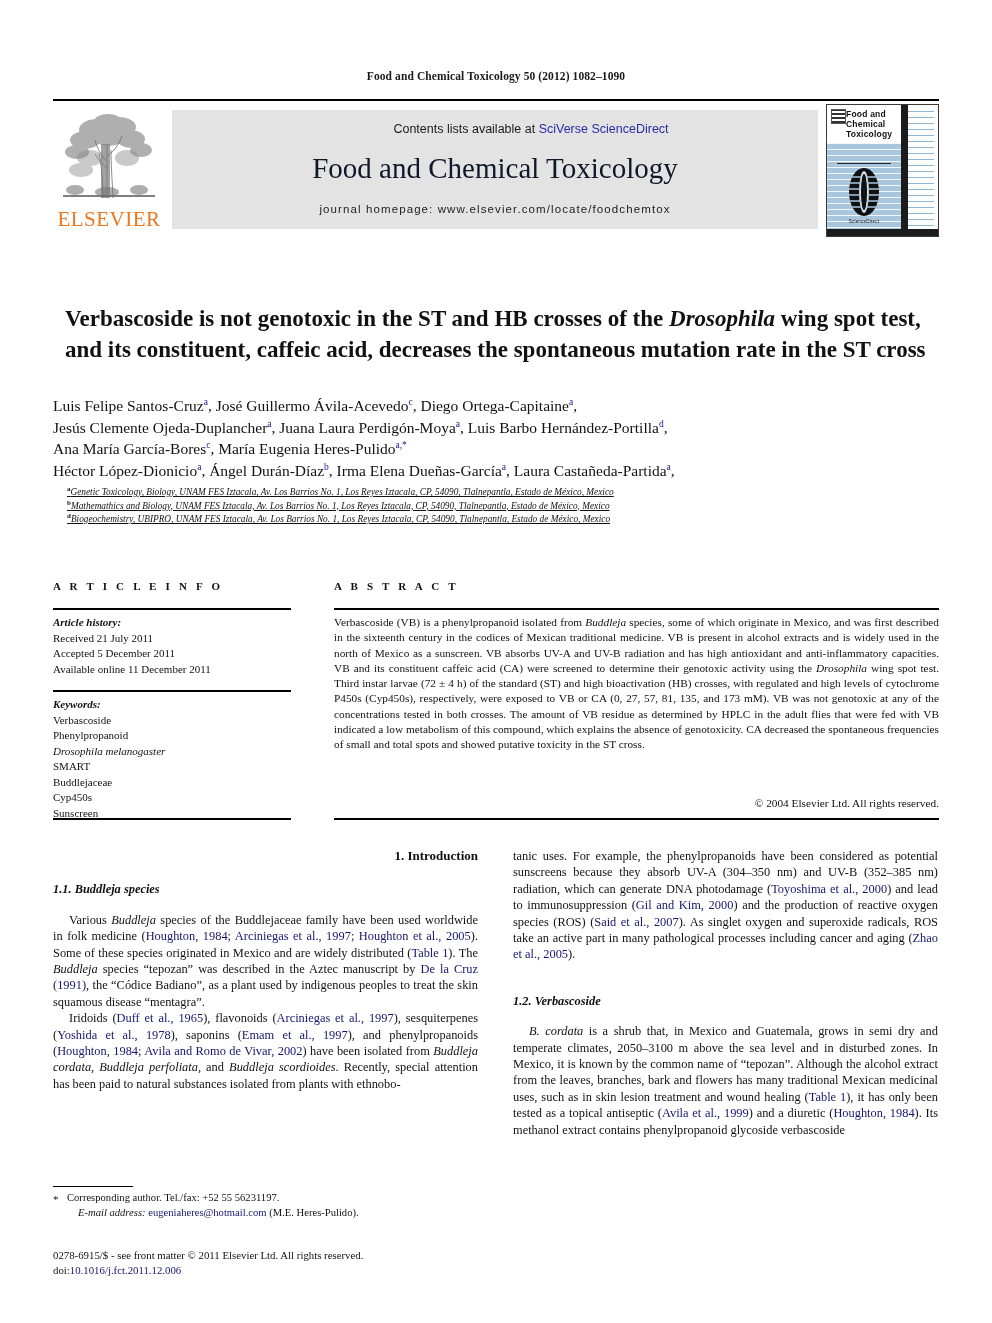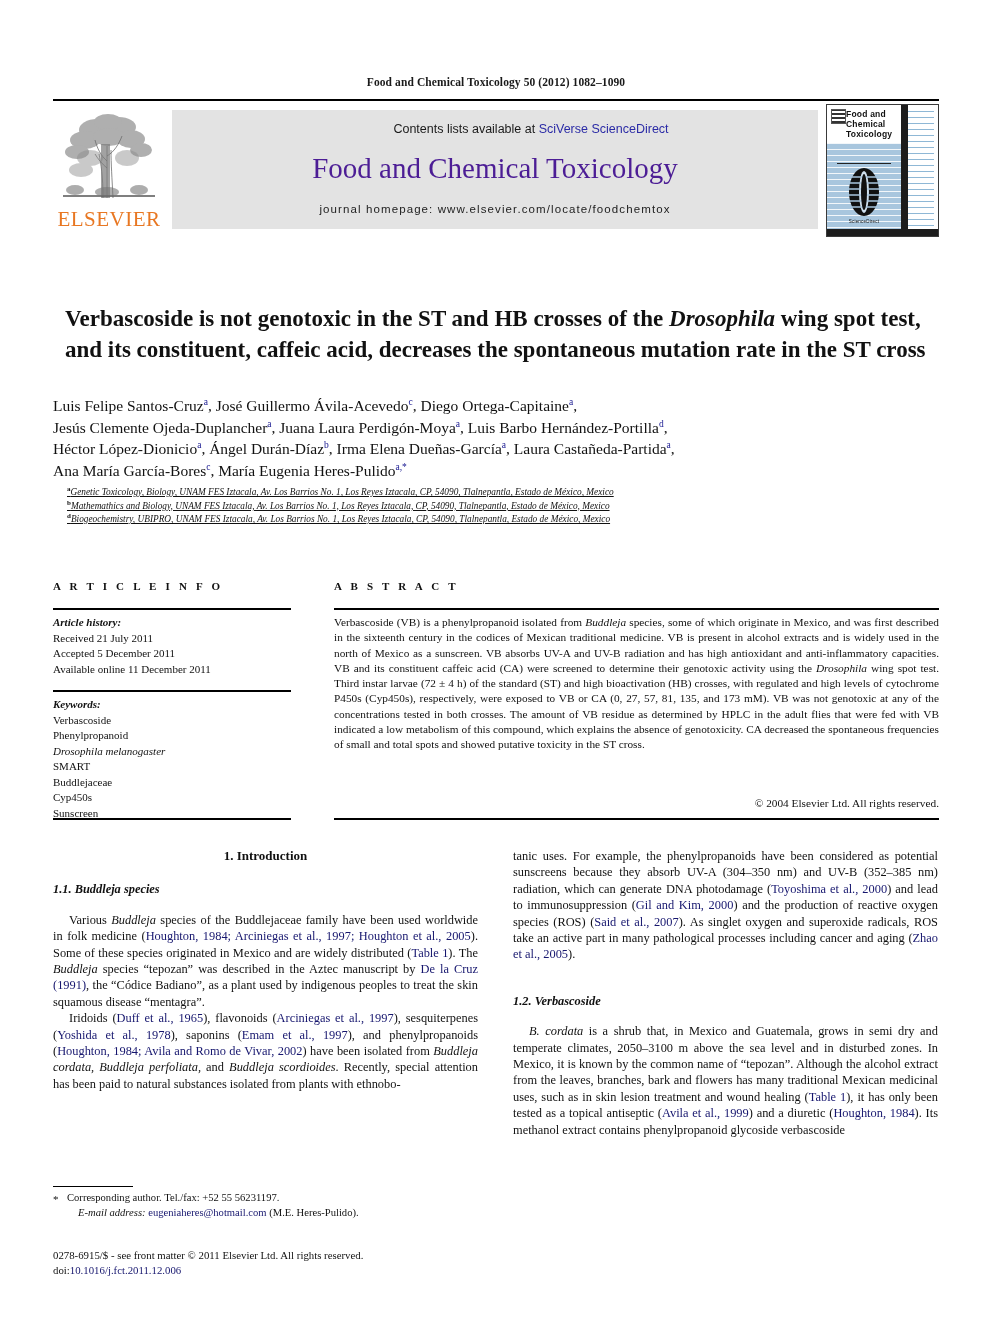--- a/index.html
+++ b/index.html
@@ -26,21 +26,20 @@
   .running-head {
     position: absolute;
     left: 0; top: 70px;
     width: 992px;
     text-align: center;
     font-family: "Liberation Serif", serif;
     font-weight: bold;
     font-size: 11.5px;
     letter-spacing: 0.1px;
     color: #1a1a1a;
-    margin-top: 6px;
   }
 
   
   .masthead-rule {
     position: absolute;
     left: 53px; top: 99px;
     width: 886px;
     height: 2px;
     background: #000;
   }
@@ -91,21 +90,21 @@
     margin-left: 36px;
   }
   .contents-line .sd-link { color: #2B2BA6; }
   .journal-title {
     position: absolute;
     left: 0; top: 42px;
     width: 646px;
     text-align: center;
     font-family: "Liberation Serif", serif;
     font-size: 29px;
-    color: #4c1d95;
+    color: #0f172a;
   }
   .homepage-line {
     position: absolute;
     left: 0; top: 93px;
     width: 646px;
     text-align: center;
     font-family: "Liberation Sans", sans-serif;
     font-size: 11.5px;
     letter-spacing: 1.1px;
     color: #222;
@@ -334,21 +333,21 @@
     text-align: justify;
     color: #111;
   }
   #col-left  { left: 53px; }
   #col-right { left: 513px; }
 
   .h1 {
     font-weight: bold;
     font-size: 13px;
     margin: 0 0 17px 0;
-    text-align: center;
+    text-align: right;
   }
   .h2 {
     font-weight: bold;
     font-style: italic;
     font-size: 12.4px;
     margin: 0 0 14px 0;
     text-align: left;
   }
   .h2-sp { margin-top: 30px; }
   p.para {
@@ -475,22 +474,22 @@
       <div class="cover-right-stripes"></div>
       <div class="cover-bottombar"></div>
     </div>
   </div>
 
   <h1 class="article-title"><span>Verbascoside is not genotoxic in the ST and HB crosses of the </span><i>Drosophila</i><span> wing spot test, and its constituent, caffeic acid, decreases the spontaneous mutation rate in the ST cross</span></h1>
 
   <div class="authors">
     <div>Luis Felipe Santos-Cruz<sup>a</sup>, José Guillermo Ávila-Acevedo<sup>c</sup>, Diego Ortega-Capitaine<sup>a</sup>,</div>
     <div>Jesús Clemente Ojeda-Duplancher<sup>a</sup>, Juana Laura Perdigón-Moya<sup>a</sup>, Luis Barbo Hernández-Portilla<sup>d</sup>,</div>
+    <div>Ana María García-Bores<sup>c</sup>, María Eugenia Heres-Pulido<sup>a,*</sup></div>
     <div>Héctor López-Dionicio<sup>a</sup>, Ángel Durán-Díaz<sup>b</sup>, Irma Elena Dueñas-García<sup>a</sup>, Laura Castañeda-Partida<sup>a</sup>,</div>
-    <div>Ana María García-Bores<sup>c</sup>, María Eugenia Heres-Pulido<sup>a,*</sup></div>
   </div>
 
   <div class="affiliations">
     <div><sup>a</sup><span>Genetic Toxicology, Biology, UNAM FES Iztacala, Av. Los Barrios No. 1, Los Reyes Iztacala, CP, 54090, Tlalnepantla, Estado de México, Mexico</span></div>
     <div><sup>b</sup><span>Mathemathics and Biology, UNAM FES Iztacala, Av. Los Barrios No. 1, Los Reyes Iztacala, CP, 54090, Tlalnepantla, Estado de México, Mexico</span></div>
     <div><sup>d</sup><span>Biogeochemistry, UBIPRO, UNAM FES Iztacala, Av. Los Barrios No. 1, Los Reyes Iztacala, CP, 54090, Tlalnepantla, Estado de México, Mexico</span></div>
   </div>
 
   <div class="sec-head" id="article-info-head">A R T I C L E    I N F O</div>
   <div class="sec-head" id="abstract-head">A B S T R A C T</div>

